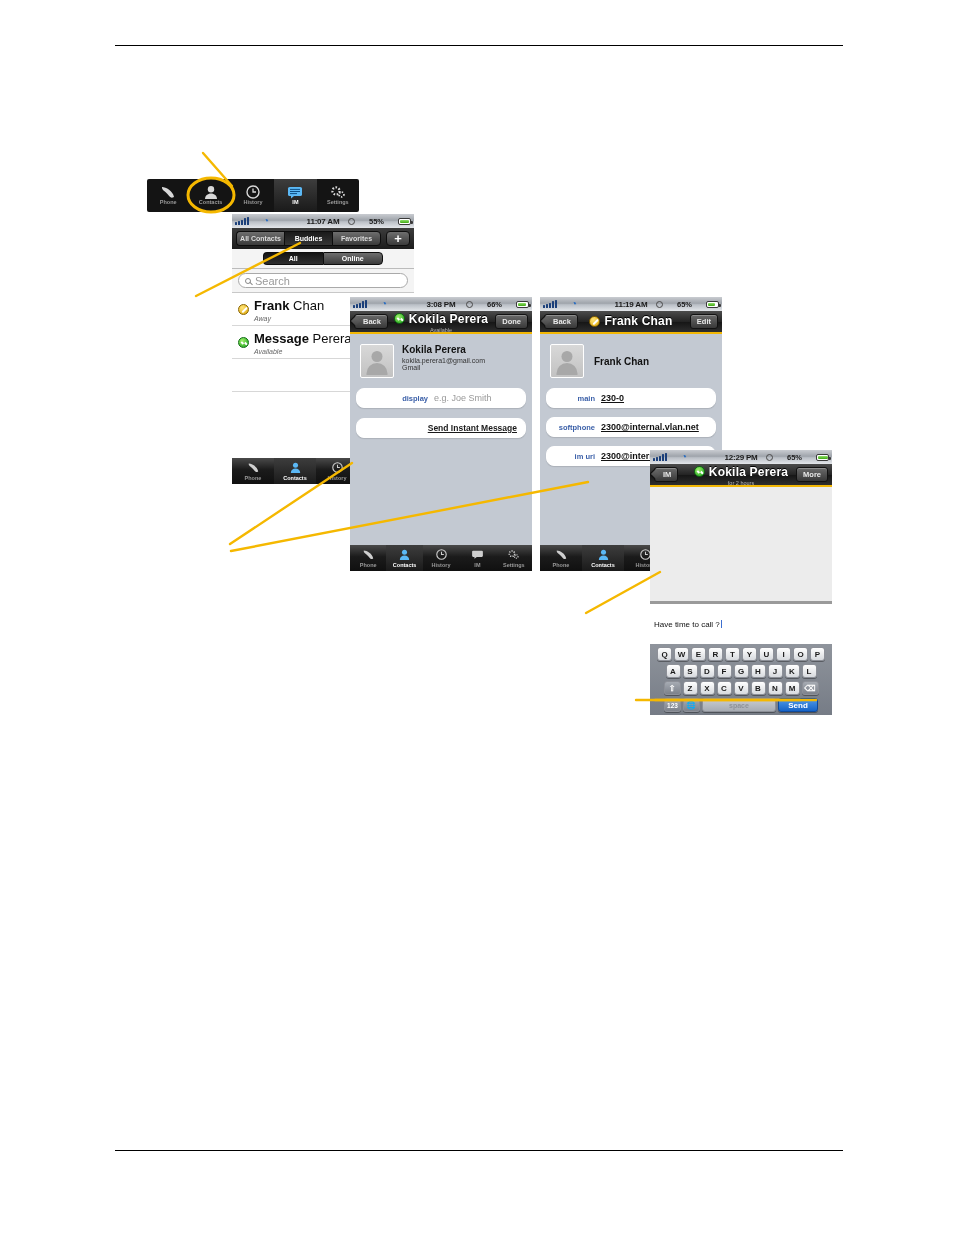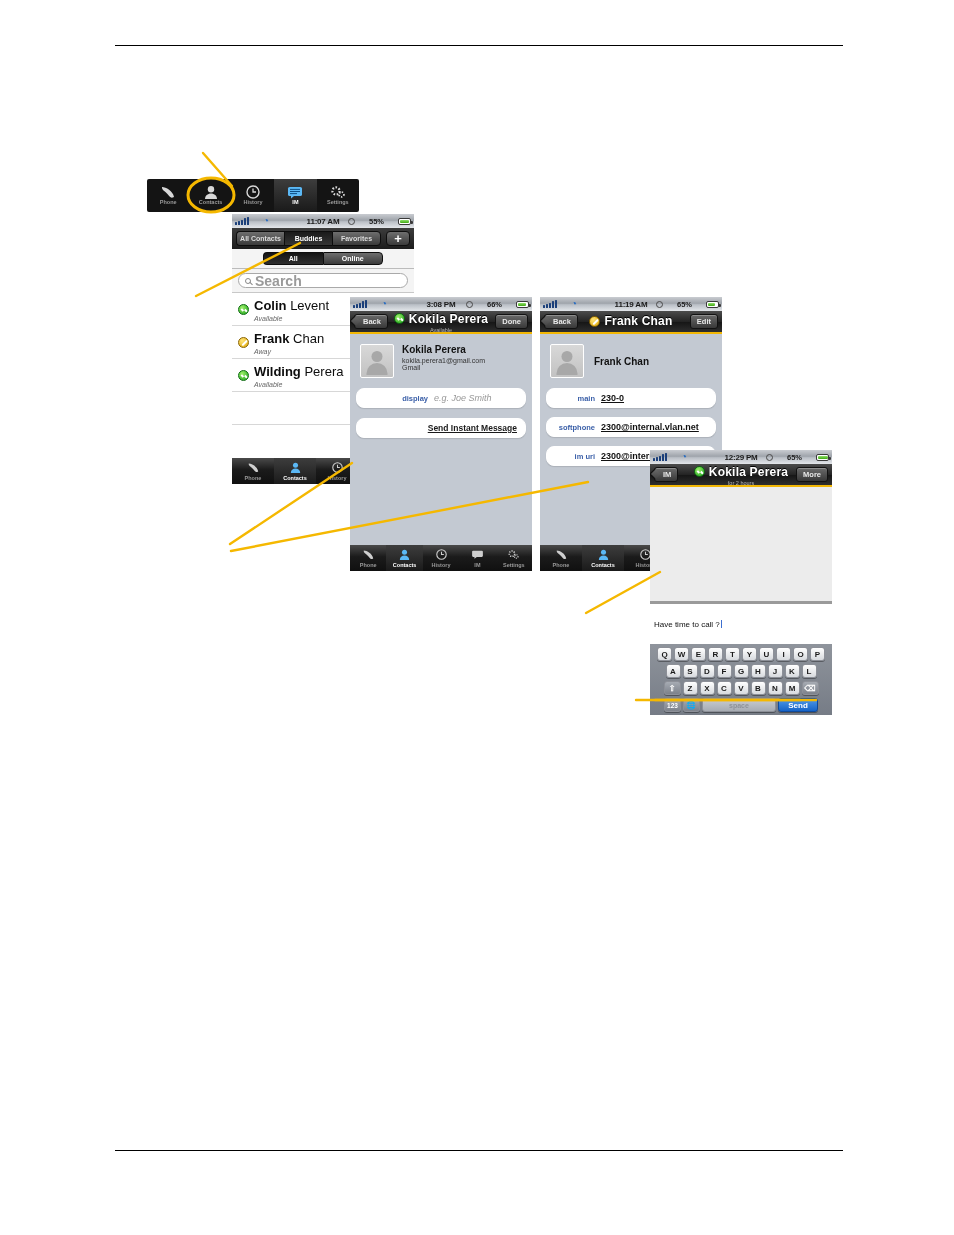--- a/index.html
+++ b/index.html
@@ -93,21 +93,21 @@
     border-right:none;
   }
   .subseg .s:first-child{border-radius:4px 0 0 4px}
   .subseg .s:last-child{border-radius:0 4px 4px 0;border-right:1px solid #0d0d0d}
   .subseg .s.on{ background:linear-gradient(#141414,#2e2e2e); }
 
   .searchrow{ background:#f4f4f4; padding:4px 6px; border-bottom:1px solid #c8c8c8; }
   .searchbox{
     background:#fff; border:1px solid #a9a9a9; border-radius:9px; height:15px;
     display:flex; align-items:center; padding:0 6px; gap:4px;
-    font-size:14px; color:#9a9a9a;font-weight:bold;
+    font-size:11px; color:#9a9a9a;
   }
   .mag{ width:6px;height:6px;border:1.3px solid #8a8a8a;border-radius:50%; position:relative; flex:0 0 auto;}
   .mag::after{content:"";position:absolute;right:-3px;bottom:-2px;width:4px;height:1.3px;background:#8a8a8a;transform:rotate(45deg);}
 
   .contact-row{
     background:#fff; border-bottom:1px solid #d7d7d7;
     display:flex; align-items:center; gap:5px; padding:4px 6px; height:33px;
   }
   .cname{ font-size:13px; color:#0d0d0d; line-height:1.05; }
   .cname b{ font-weight:bold; }
@@ -133,21 +133,21 @@
   }
   .avatar::before{content:"";position:absolute;left:50%;top:6px;transform:translateX(-50%);width:11px;height:11px;border-radius:50%;background:#a8a8a8;}
   .avatar::after{content:"";position:absolute;left:50%;bottom:2px;transform:translateX(-50%);width:21px;height:12px;border-radius:11px 11px 0 0;background:#a8a8a8;}
   .card{
     background:#fff; border:1px solid #fff; border-radius:8px;
     padding:4px 8px; display:flex; align-items:center; gap:6px;
     box-shadow:0 1px 1px rgba(0,0,0,.12);
   }
   .flabel{ font-size:7.5px; color:#3a5fa8; font-weight:bold; text-align:right; flex:0 0 auto; }
   .fval{ font-size:9px; color:#111; font-weight:bold;text-decoration:underline; }
-  .fplace{ font-size:9px; color:#999;font-style:italic; }
+  .fplace{ font-size:9px; color:#999; }
   .cta{ justify-content:flex-end; }
   .cta .fval{ color:#1a1a1a; }
 
   
   .im-log{ background:#ececec; flex:1; border-bottom:3px solid #9a9a9a; }
   .im-input{
     background:#fff; font-size:8px; color:#111; padding:20px 4px; height:21px;
     display:flex; align-items:center;
   }
   .caret{ display:inline-block; width:1px; height:8px; background:#3d6fd0; margin-left:1px; }
@@ -270,39 +270,31 @@
 
   <div class="searchrow">
     <div class="searchbox">
       <span class="mag"></span>
       <span>Search</span>
     </div>
   </div>
 
   <div style="flex:1; background:#fff; position:relative;">
     <div class="contact-row">
-      <span class="pres available"></span>
-      <span>
-        <span class="cname"><b>Colin</b>
-        <span>Levent</span></span>
-        <div class="cstat">Available</div>
-      </span>
-    </div>
-    <div class="contact-row">
       <span class="pres away"></span>
       <span>
         <span class="cname"><b>Frank</b>
         <span>Chan</span></span>
         <div class="cstat">Away</div>
       </span>
     </div>
     <div class="contact-row">
       <span class="pres available"></span>
       <span>
-        <span class="cname"><b>Wilding</b>
+        <span class="cname"><b>Message</b>
         <span>Perera</span></span>
         <div class="cstat">Available</div>
       </span>
     </div>
     <div class="contact-row">
 
       <span>
         
       </span>
     </div>

